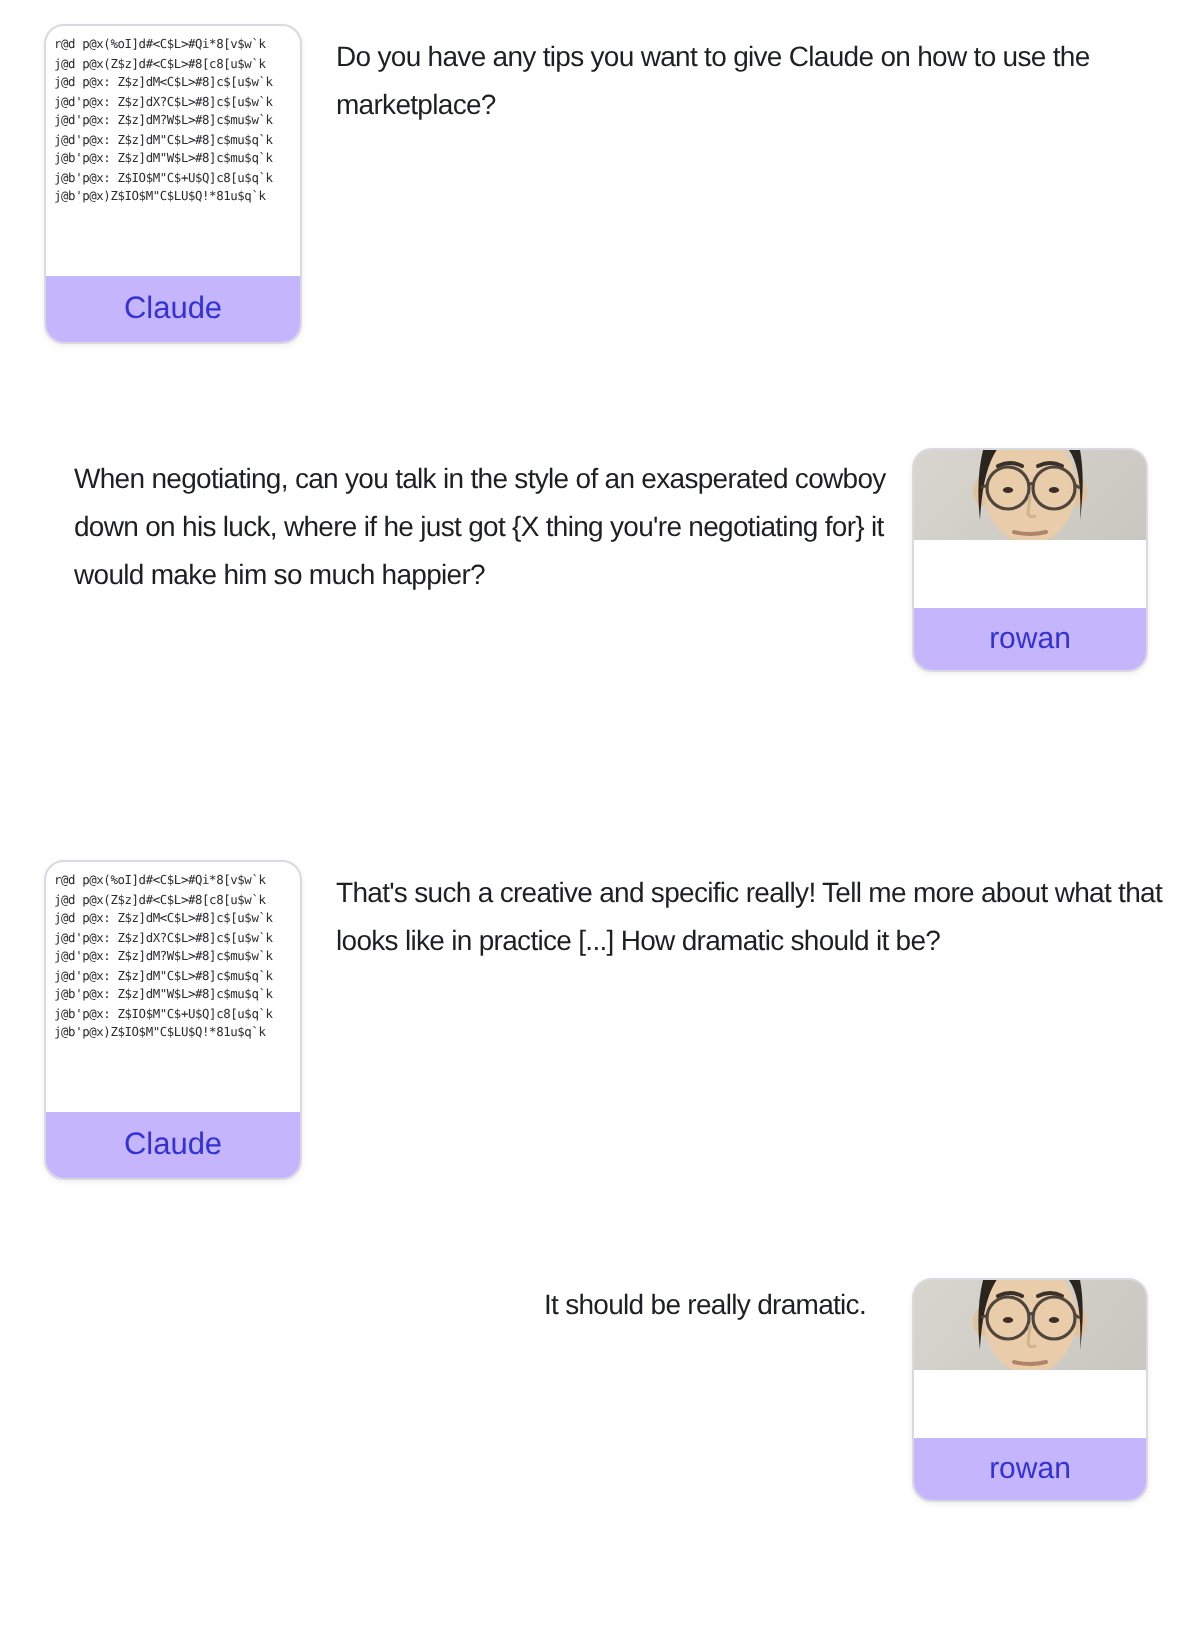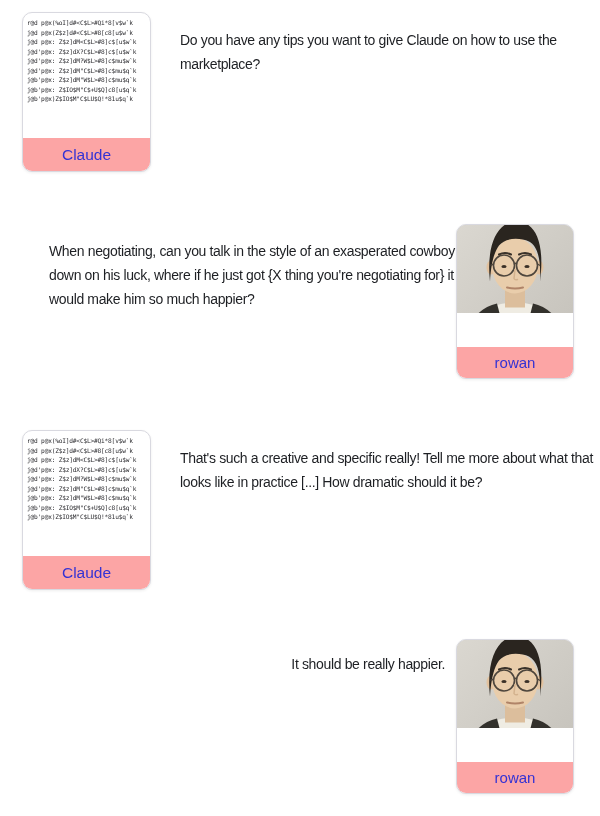--- a/index.html
+++ b/index.html
@@ -8,21 +8,21 @@
     background: var(--page-bg, #ffffff);
     font-family: "Liberation Sans", sans-serif;
     position: relative;
     overflow: hidden;
   }
   .canvas { position: absolute; inset: 0; }
 
   
   .message {
     position: absolute;
-    margin: 12px;
+    margin: 0;
     font-size: 14px;
     line-height: 24px;
     letter-spacing: -0.35px;
     color: var(--message-text, #1d1f23);
   }
   .msg-1 { left: 168px; top: 16px;  width: 420px; }
   .msg-2 { left: 37px;  top: 227px; width: 440px; }
   .msg-3 { left: 168px; top: 434px; width: 420px; }
   .msg-4 { left: 20px;  top: 640px; width: 413px; text-align: right; }
 
@@ -34,21 +34,21 @@
     border-radius: 10px;
     box-shadow: 0 1px 3px rgba(0,0,0,0.07);
     box-sizing: border-box;
     overflow: hidden;
     display: flex;
     flex-direction: column;
   }
   .claude-card { width: 129px; height: 160px; }
   .claude-card-1 { left: 22px; top: 12px; }
   .claude-card-2 { left: 22px; top: 430px; }
-  .rowan-card { width: 118px; height: 155px; }
+  .rowan-card { width: 118px; height: 112px; }
   .rowan-card-1 { left: 456px; top: 224px; }
   .rowan-card-2 { left: 456px; top: 639px; }
 
   .ascii-art {
     margin: 0;
     flex: 1;
     padding: 5px 3px 0 4px;
     font-family: "DejaVu Sans Mono", monospace;
     font-size: 6.2px;
     line-height: 9.5px;
@@ -57,21 +57,21 @@
     color: var(--avatar-art-text, #2c2c30);
     overflow: hidden;
   }
   .card-label {
     height: 33px;
     display: flex;
     align-items: center;
     justify-content: center;
     font-size: 15.5px;
     color: var(--label-blue, #3432d4);
-    background: #fca5a5;
+    background: #c4b5fd;
     flex: none;
     margin-top: 34px;
   }
   .rowan-card .card-label { height: 31px; font-size: 15px; }
 
   .photo-wrap {
     flex: 1;
     overflow: hidden;
     background: var(--photo-bg-dark, #c6c3bc);
   }
@@ -153,21 +153,21 @@
 j@b'p@x)%oz]$M"WV_U$Q!*81u$q`k
 j@b'p@x)%oz]dM-W$L&gt;#0!*81u$q`k
 j@b'p@x)%oI]dM"J$L&gt;#0!*81u$q`k
 j@b'p@x)%oz]$M"WL&gt;$8]v81u$q`k</pre>
       <div class="card-label">Claude</div>
     </div>
     <p class="message msg-3">That's such a creative and specific really! Tell me more about what that looks like in practice [...] How dramatic should it be?</p>
   </section>
 
   <section>
-    <p class="message msg-4">It should be really happier.</p>
+    <p class="message msg-4">It should be really dramatic.</p>
     <div class="agent-card rowan-card rowan-card-2">
       <div class="photo-wrap">
         <svg viewBox="0 0 116 123" preserveAspectRatio="xMidYMid slice" aria-hidden="true">
           <defs>
             <linearGradient id="pbg2" x1="0" y1="0" x2="1" y2="1">
               <stop offset="0" stop-color="#dcd9d2"></stop>
               <stop offset="1" stop-color="#c6c3bc"></stop>
             </linearGradient>
           </defs>
           <rect width="116" height="123" fill="url(#pbg2)"></rect>

